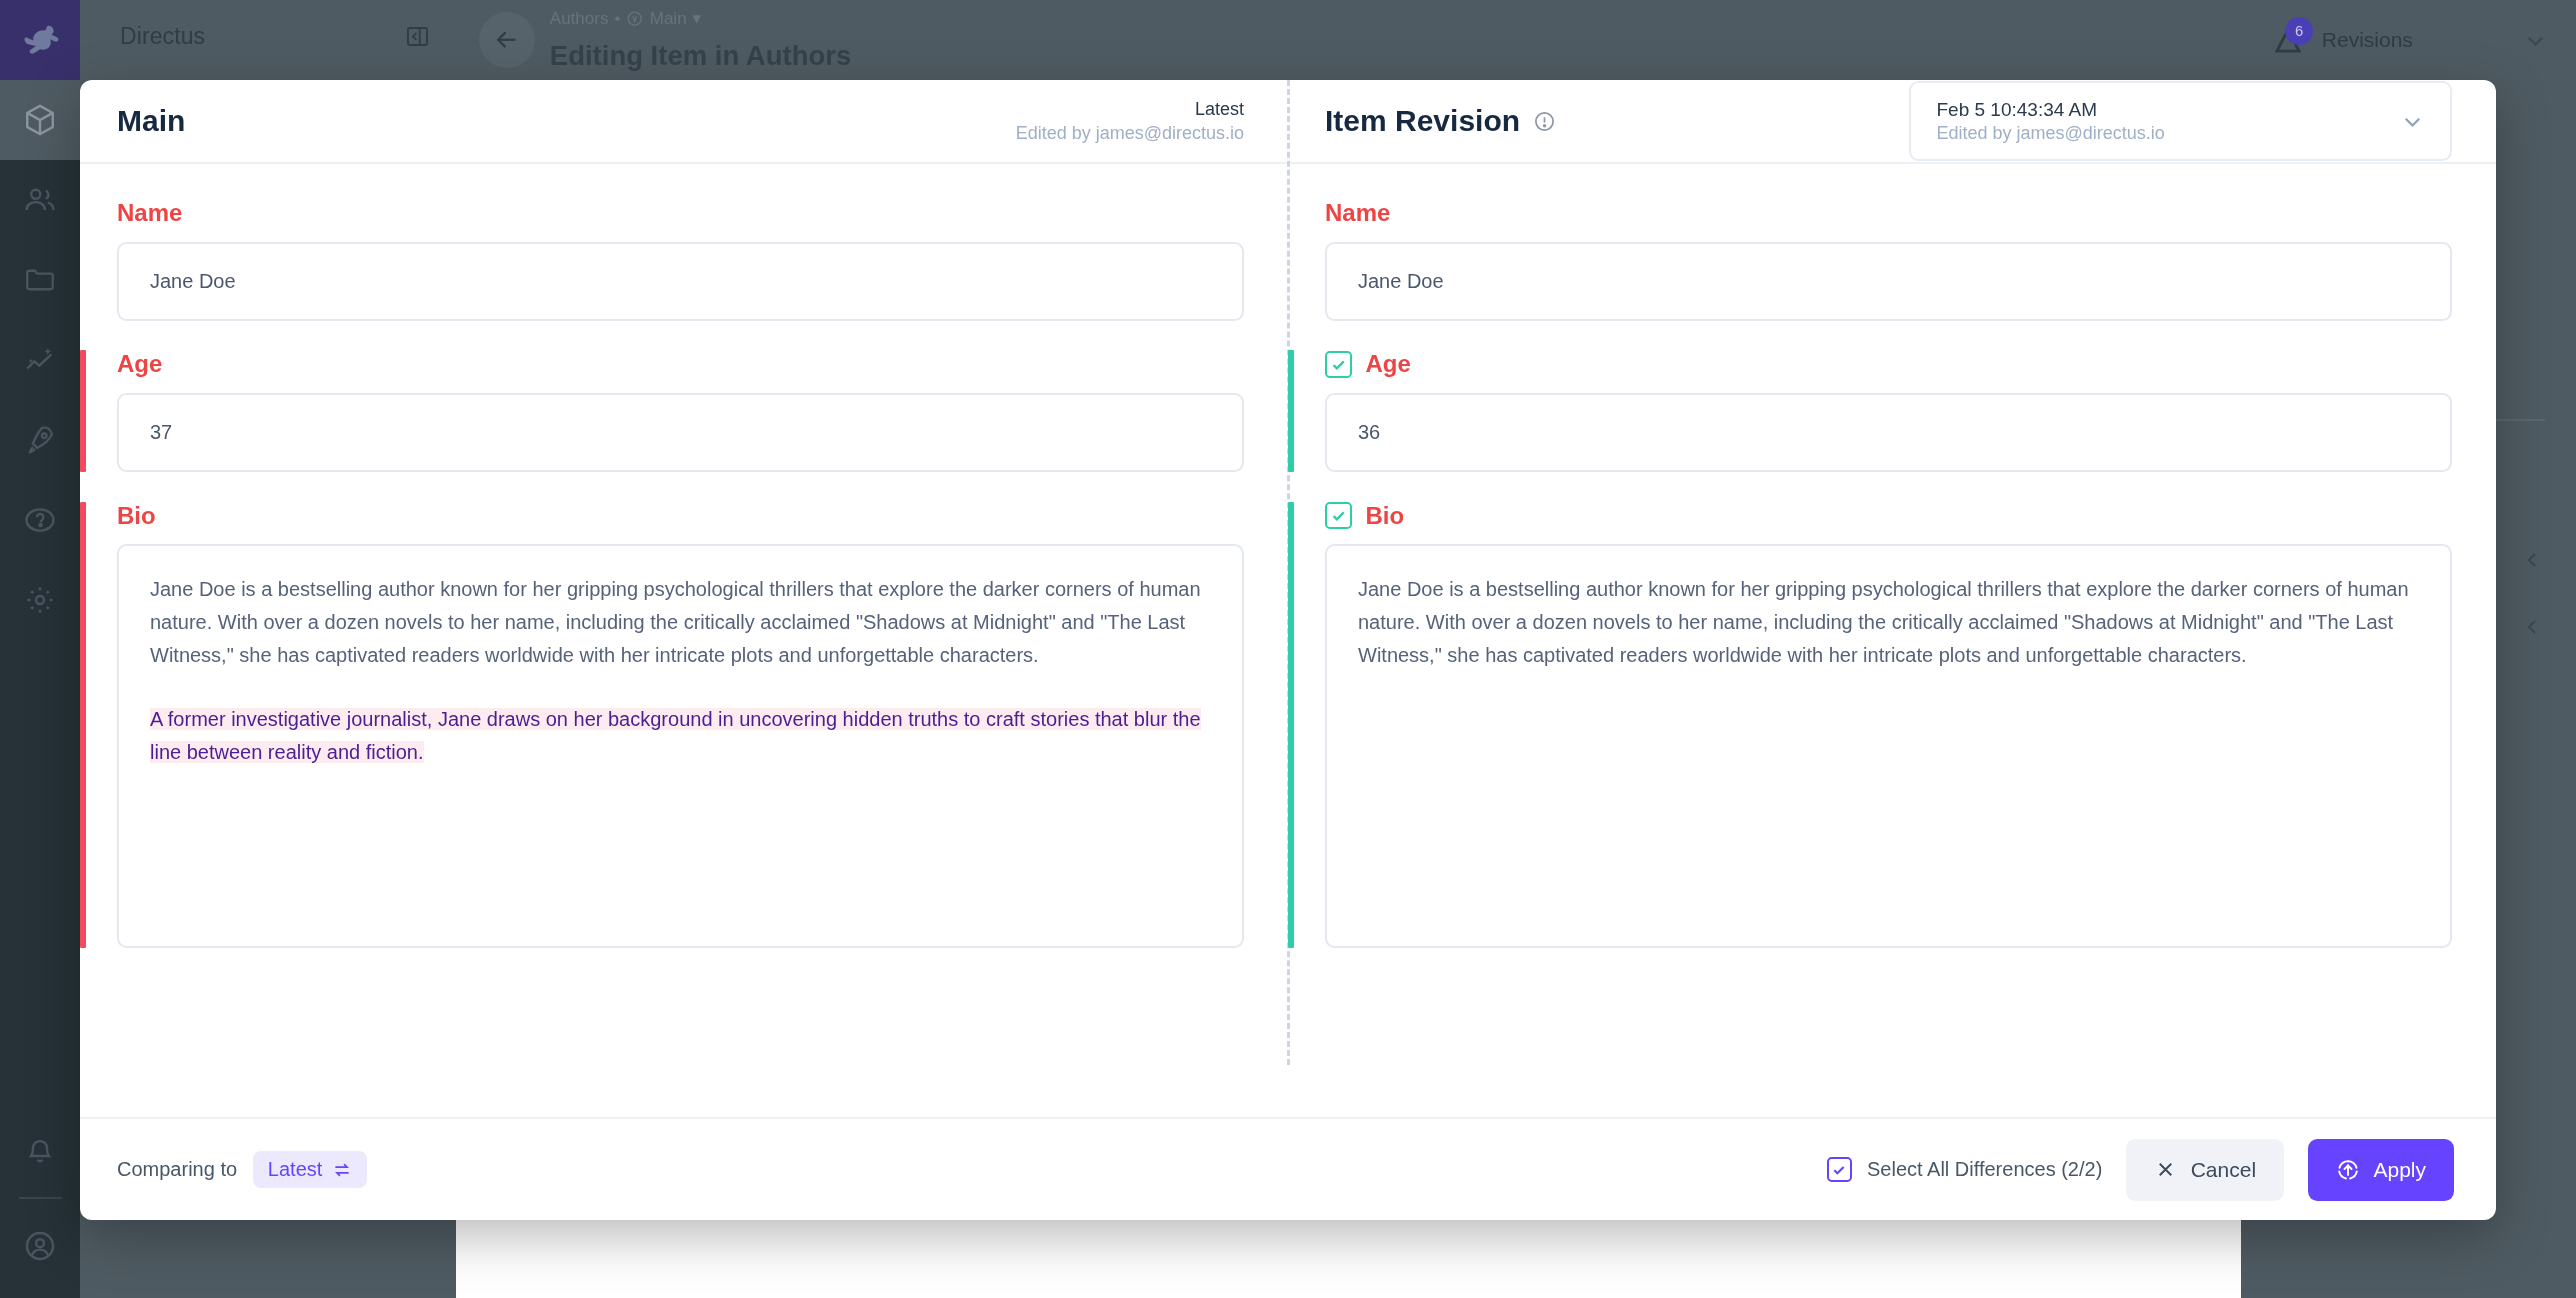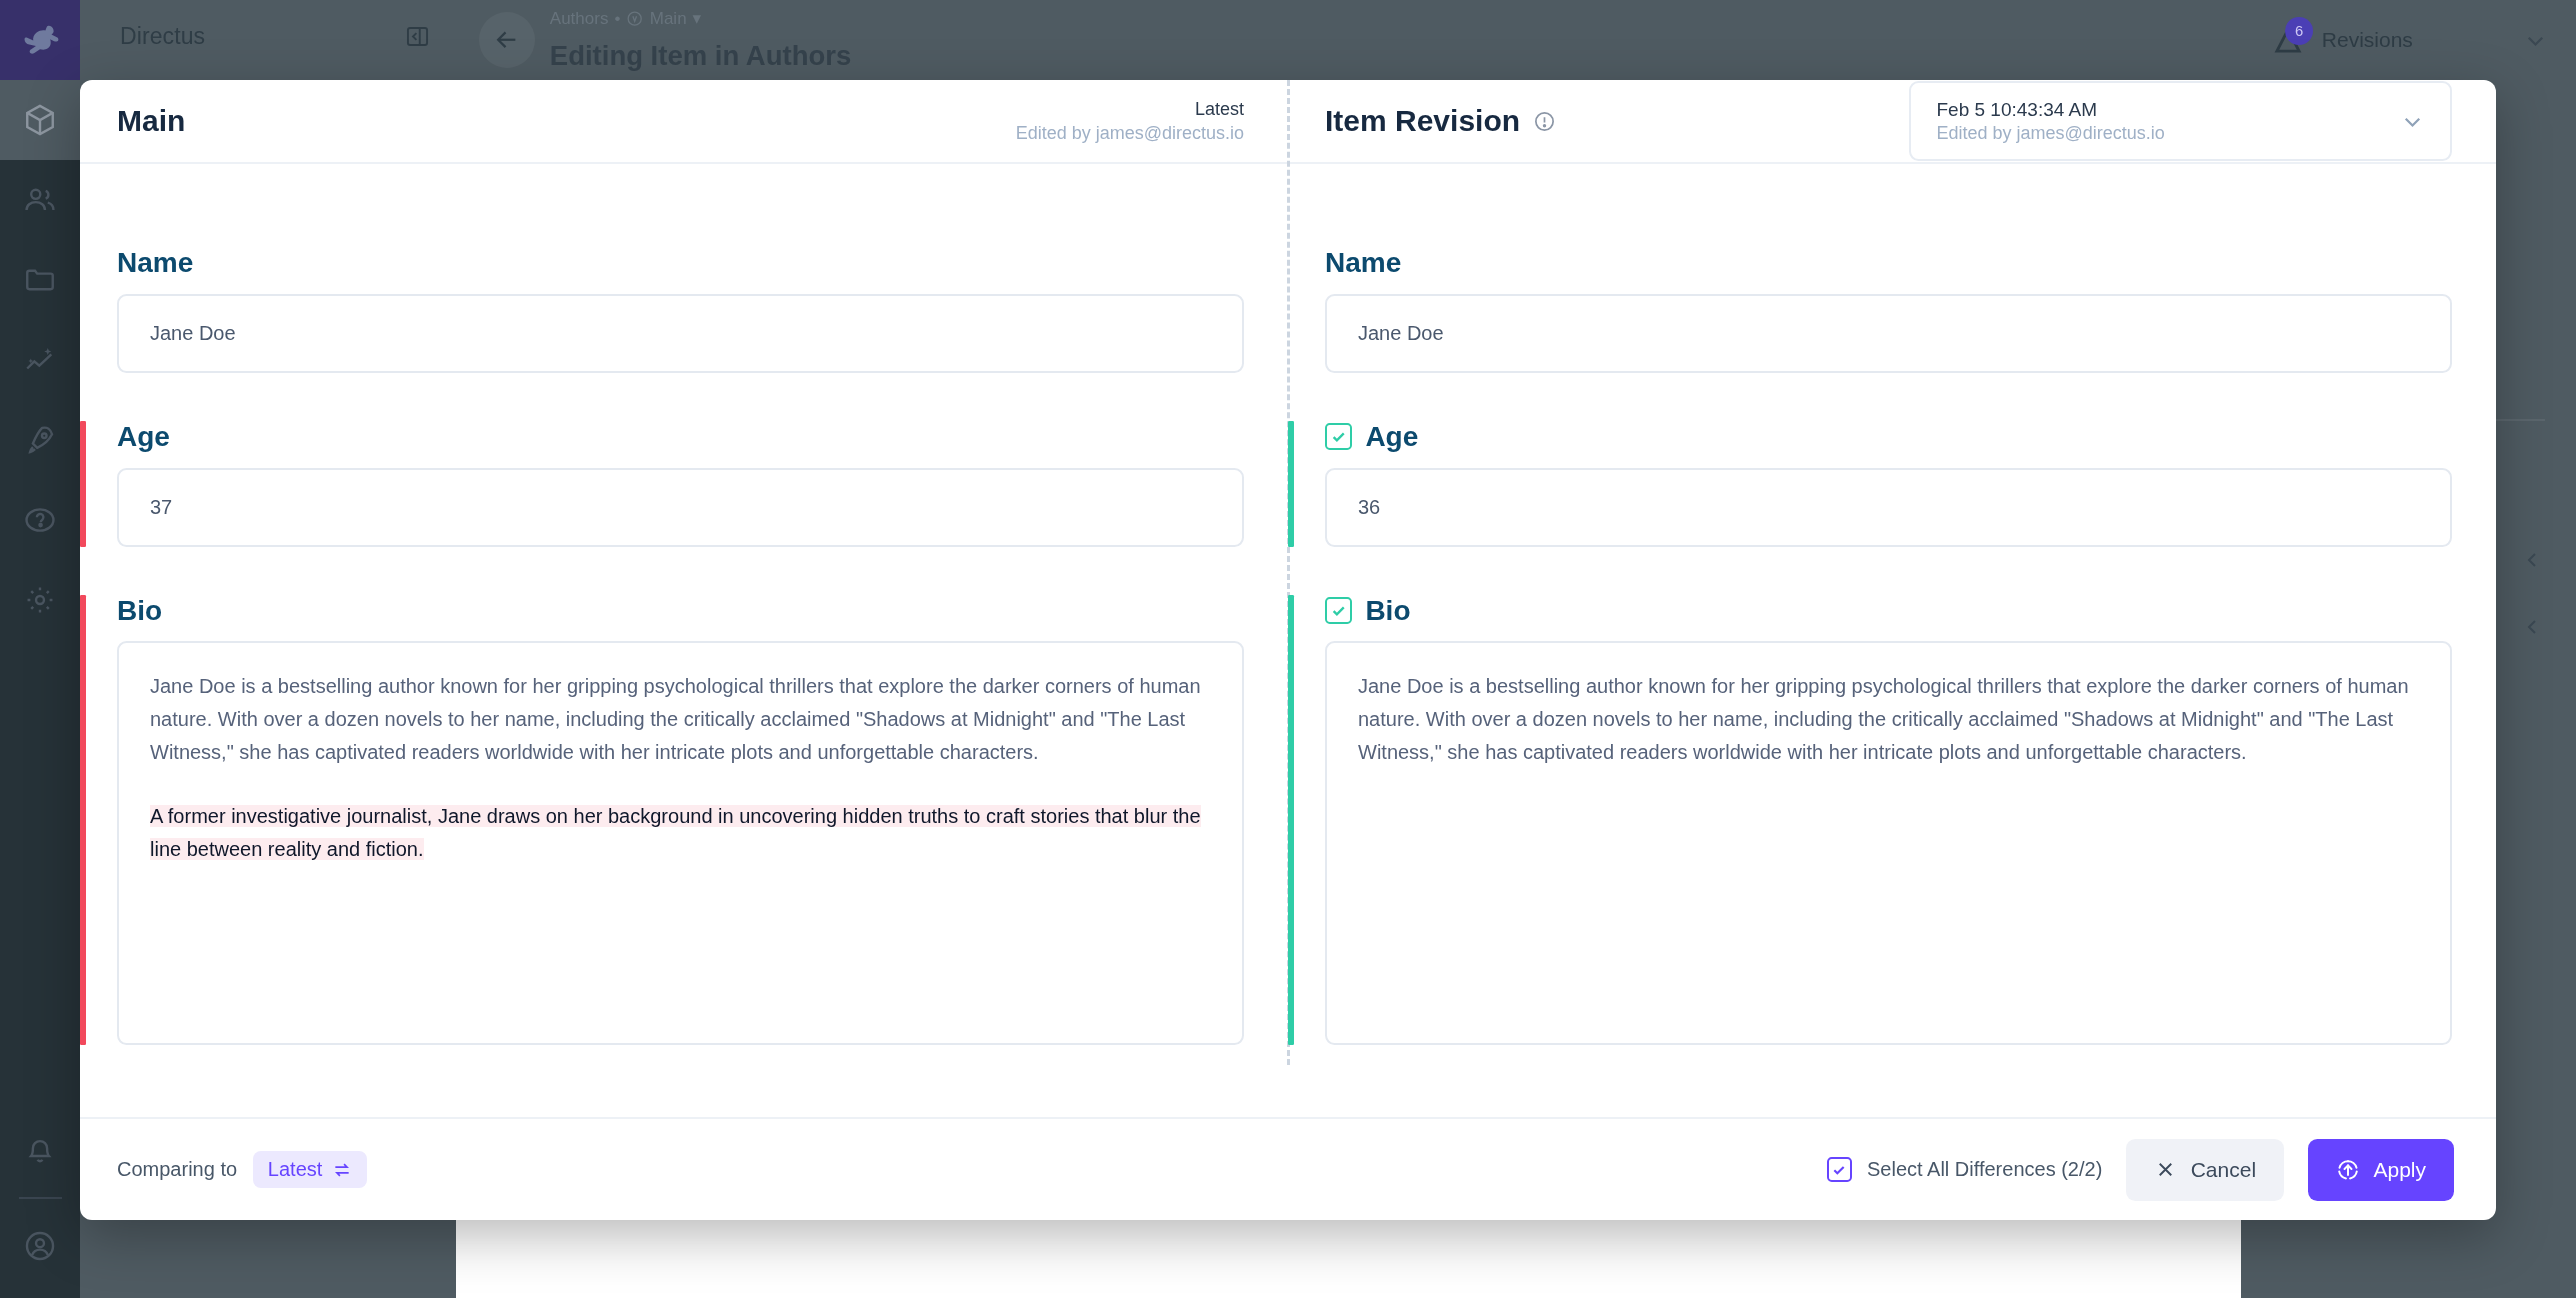--- a/index.html
+++ b/index.html
@@ -174,23 +174,22 @@
   .field.changed { padding-left: 0; }
   .accent {
     position: absolute; left: -37px; top: 0; bottom: 0;
     width: 6px; border-radius: 1.3px;
   }
   .accent.red { background: #f2495c; }
   .accent.green { background: #2ecda7; }
 
   .field-label {
     display: flex; align-items: center; gap: 13.4px;
-    font-size: 28px; font-weight: bold; color: #0c4a6e;
+    font-size: 24px; font-weight: bold; color: #ef4444;
     margin-bottom: 14.8px;
-    margin-top: 48px;
   }
   .chk {
     width: 27px; height: 27px; border-radius: 4.7px;
     border: 2.7px solid #2ecda7;
     display: flex; align-items: center; justify-content: center;
     flex-shrink: 0;
   }
 
   .input-box {
     border: 2px solid #e4e9f0; border-radius: 9.4px;
@@ -200,21 +199,21 @@
   }
   .textarea-box {
     border: 2px solid #e4e9f0; border-radius: 9.4px;
     min-height: 404px;
     padding: 27px 31px;
     font-size: 20px; color: #56627a; line-height: 1.63;
   }
   .para { margin-bottom: 0; }
   .para.removed {
     display: inline;
-    background: #fdecef; color: #0f172a;
+    background: #fdecef; color: #4c1d95;
     box-decoration-break: clone; -webkit-box-decoration-break: clone;
   }
   .para-gap { height: 32px; }
 
   
   .modal-footer {
     height: 103px; flex-shrink: 0;
     border-top: 2px solid #edf1f6;
     display: flex; align-items: center;
     padding: 0 42px 0 37px;

